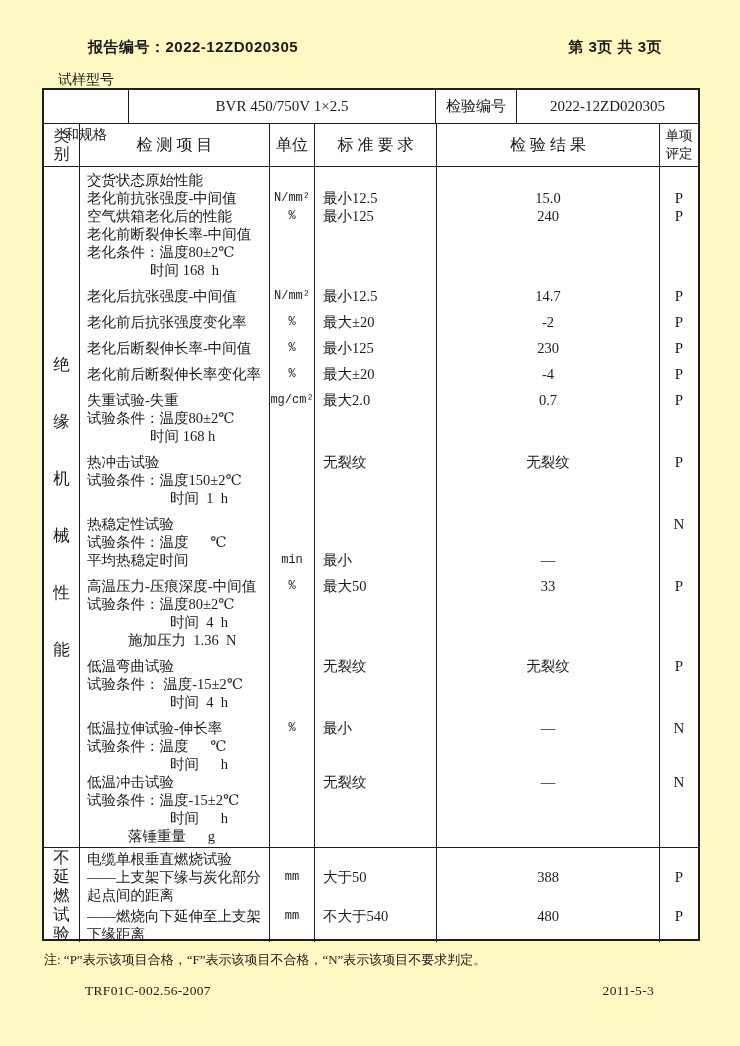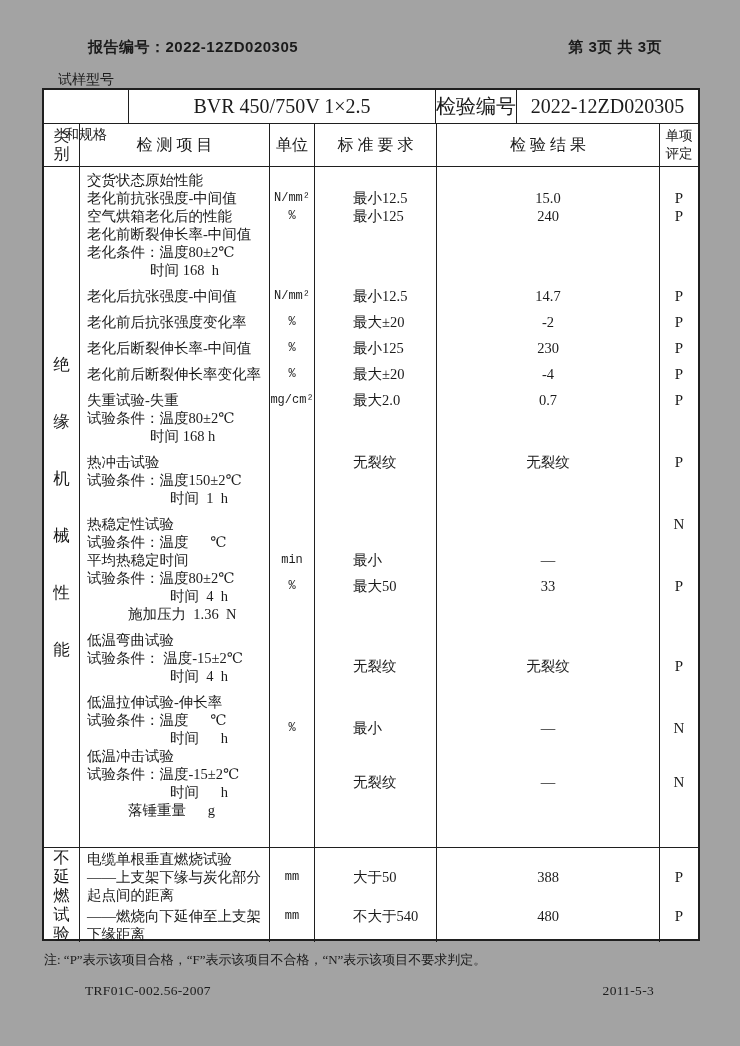--- a/index.html
+++ b/index.html
@@ -2,42 +2,42 @@
 <html><head>
 <meta charset="utf-8">
 <style>
   * { margin: 0; padding: 0; box-sizing: border-box; }
   html, body { width: 740px; height: 1046px; }
   body {
     background: #ffffff;
     color: #1b1b1b;
     font-family: "Liberation Serif", "DejaVu Serif", serif;
   }
-  .doc { position: relative; width: 740px; height: 1046px; background: #a3a3a3; overflow: hidden; }
+  .doc { position: relative; width: 740px; height: 1046px; background: #fef9c3; overflow: hidden; }
 
   
   .page-header {
     position: absolute; top: 38px; left: 88px; right: 78px;
     display: flex; justify-content: space-between; align-items: baseline;
     font-family: "Liberation Sans", "DejaVu Sans", sans-serif;
     font-weight: bold; font-size: 15px; letter-spacing: 0.5px;
   }
 
   
   .tbl {
     position: absolute; left: 42px; top: 88px; width: 658px; height: 853px;
     border: 2px solid #1f1f1f; background: #fff;
   }
   .cell { border-right: 1px solid #1f1f1f; }
 
   
   .row1 { display: flex; height: 34px; border-bottom: 1px solid #1f1f1f; }
   .row1 .cell {
     display: flex; flex-direction: column; align-items: center; justify-content: center;
-    font-size: 20px; text-align: center;
+    font-size: 15px; text-align: center;
   }
   .c-sample-label { width: 85px; font-size: 14px !important; line-height: 15px; gap: 40px; }
   .c-sample-value { width: 307px; }
   .c-inspno-label { width: 81px; }
   .c-inspno-value { flex: 1; border-right: none !important; }
 
   
   .rowh { display: flex; height: 43px; border-bottom: 1px solid #1f1f1f; }
   .rowh .cell {
     display: flex; flex-direction: column; align-items: center; justify-content: center;
@@ -76,21 +76,21 @@
   .sec-1 .gap { margin-top: 3px; }
 
   .col-item .line { padding-left: 7px; }
   .col-item .ind1 { padding-left: 48px; }
   .col-item .ind2 { padding-left: 70px; }
   .col-item .ind3 { padding-left: 90px; }
   .col-unit .line {
     text-align: center; font-size: 12px;
     font-family: "Liberation Mono", "DejaVu Sans Mono", monospace;
   }
-  .col-std .line { padding-left: 8px; margin-left: 30px; }
+  .col-std .line { padding-left: 8px; }
   .col-res .line { text-align: center; }
   .col-verd .line { text-align: center; font-size: 15px; }
 
   
   .footnote {
     position: absolute; left: 44px; top: 951px; width: 650px;
     font-size: 13px; white-space: pre;
   }
   .doc-footer {
     position: absolute; left: 85px; right: 86px; top: 983px;
@@ -157,20 +157,21 @@
           <div class="line gap">老化前后断裂伸长率变化率</div>
           <div class="line gap">失重试验-失重</div>
           <div class="line">试验条件：温度80±2℃</div>
           <div class="line ind2">时间 168 h</div>
           <div class="line gap">热冲击试验</div>
           <div class="line">试验条件：温度150±2℃</div>
           <div class="line ind3">时间  1  h</div>
           <div class="line gap">热稳定性试验</div>
           <div class="line">试验条件：温度      ℃</div>
           <div class="line">平均热稳定时间</div>
+          <div class="line gap">高温压力-压痕深度-中间值</div>
           <div class="line">试验条件：温度80±2℃</div>
           <div class="line ind3">时间  4  h</div>
           <div class="line ind1">施加压力  1.36  N</div>
           <div class="line gap">低温弯曲试验</div>
           <div class="line">试验条件： 温度-15±2℃</div>
           <div class="line ind3">时间  4  h</div>
           <div class="line gap">低温拉伸试验-伸长率</div>
           <div class="line">试验条件：温度      ℃</div>
           <div class="line ind3">时间      h</div>
           <div class="line">低温冲击试验</div>

